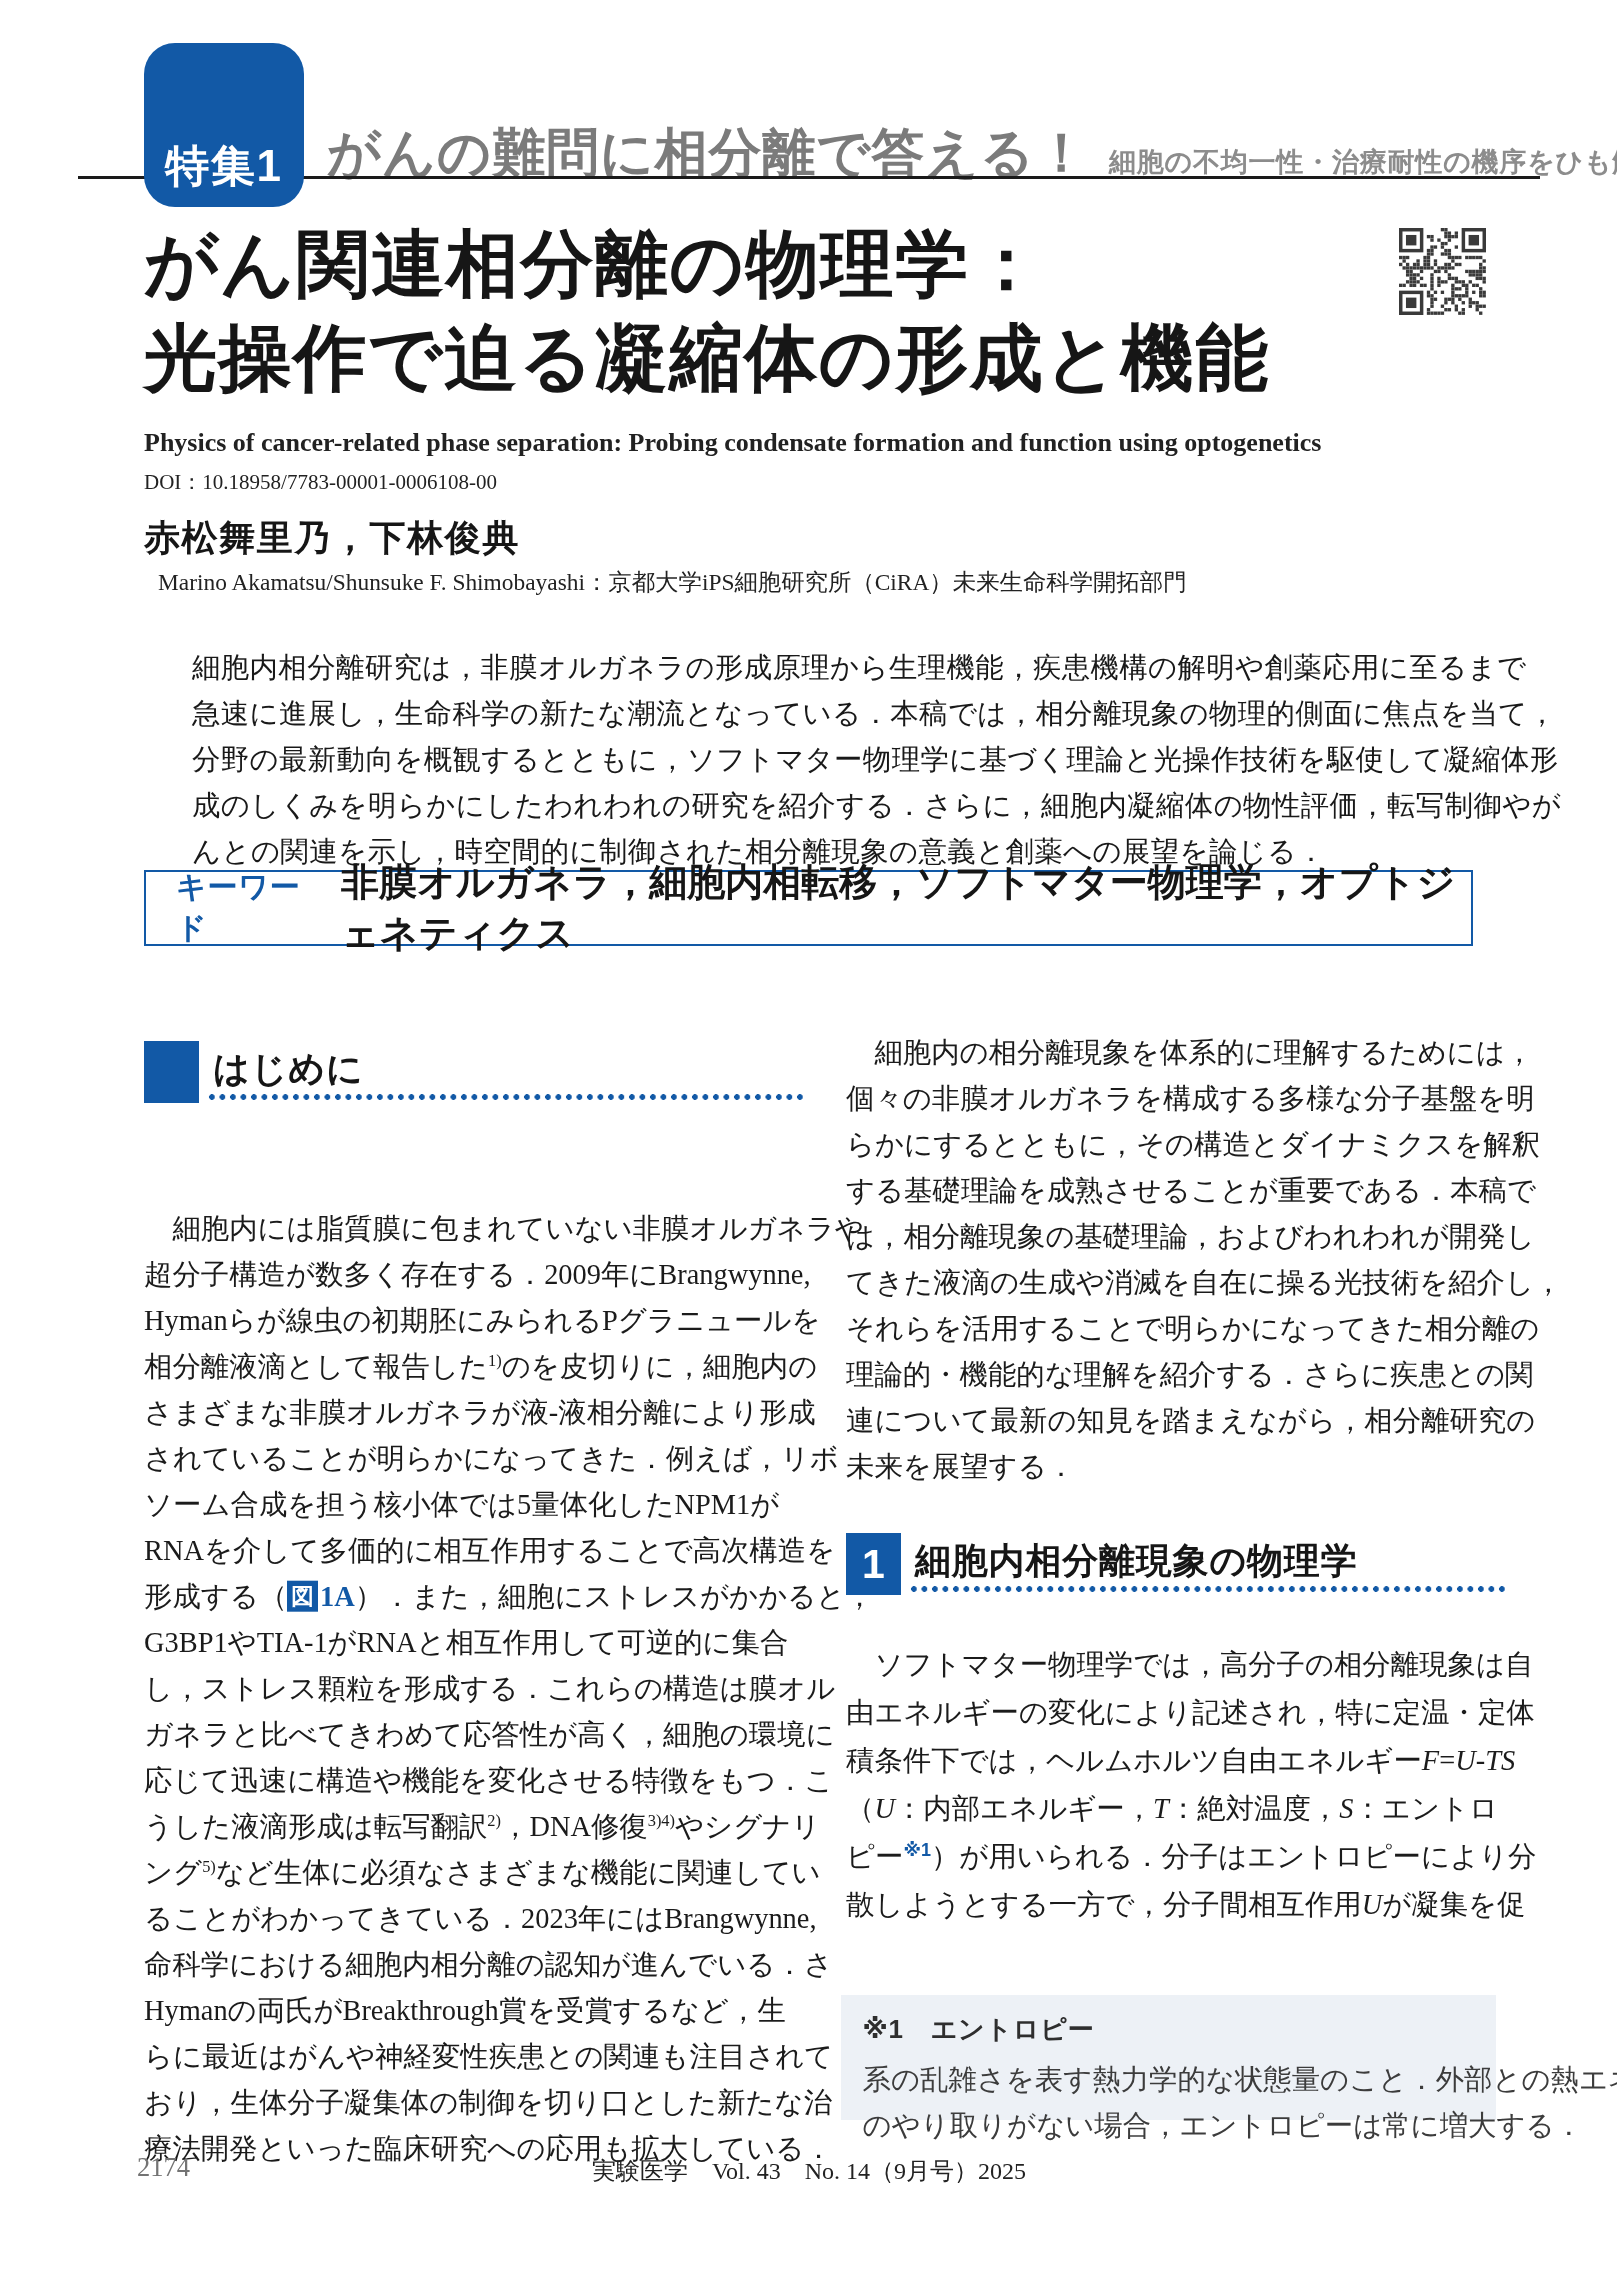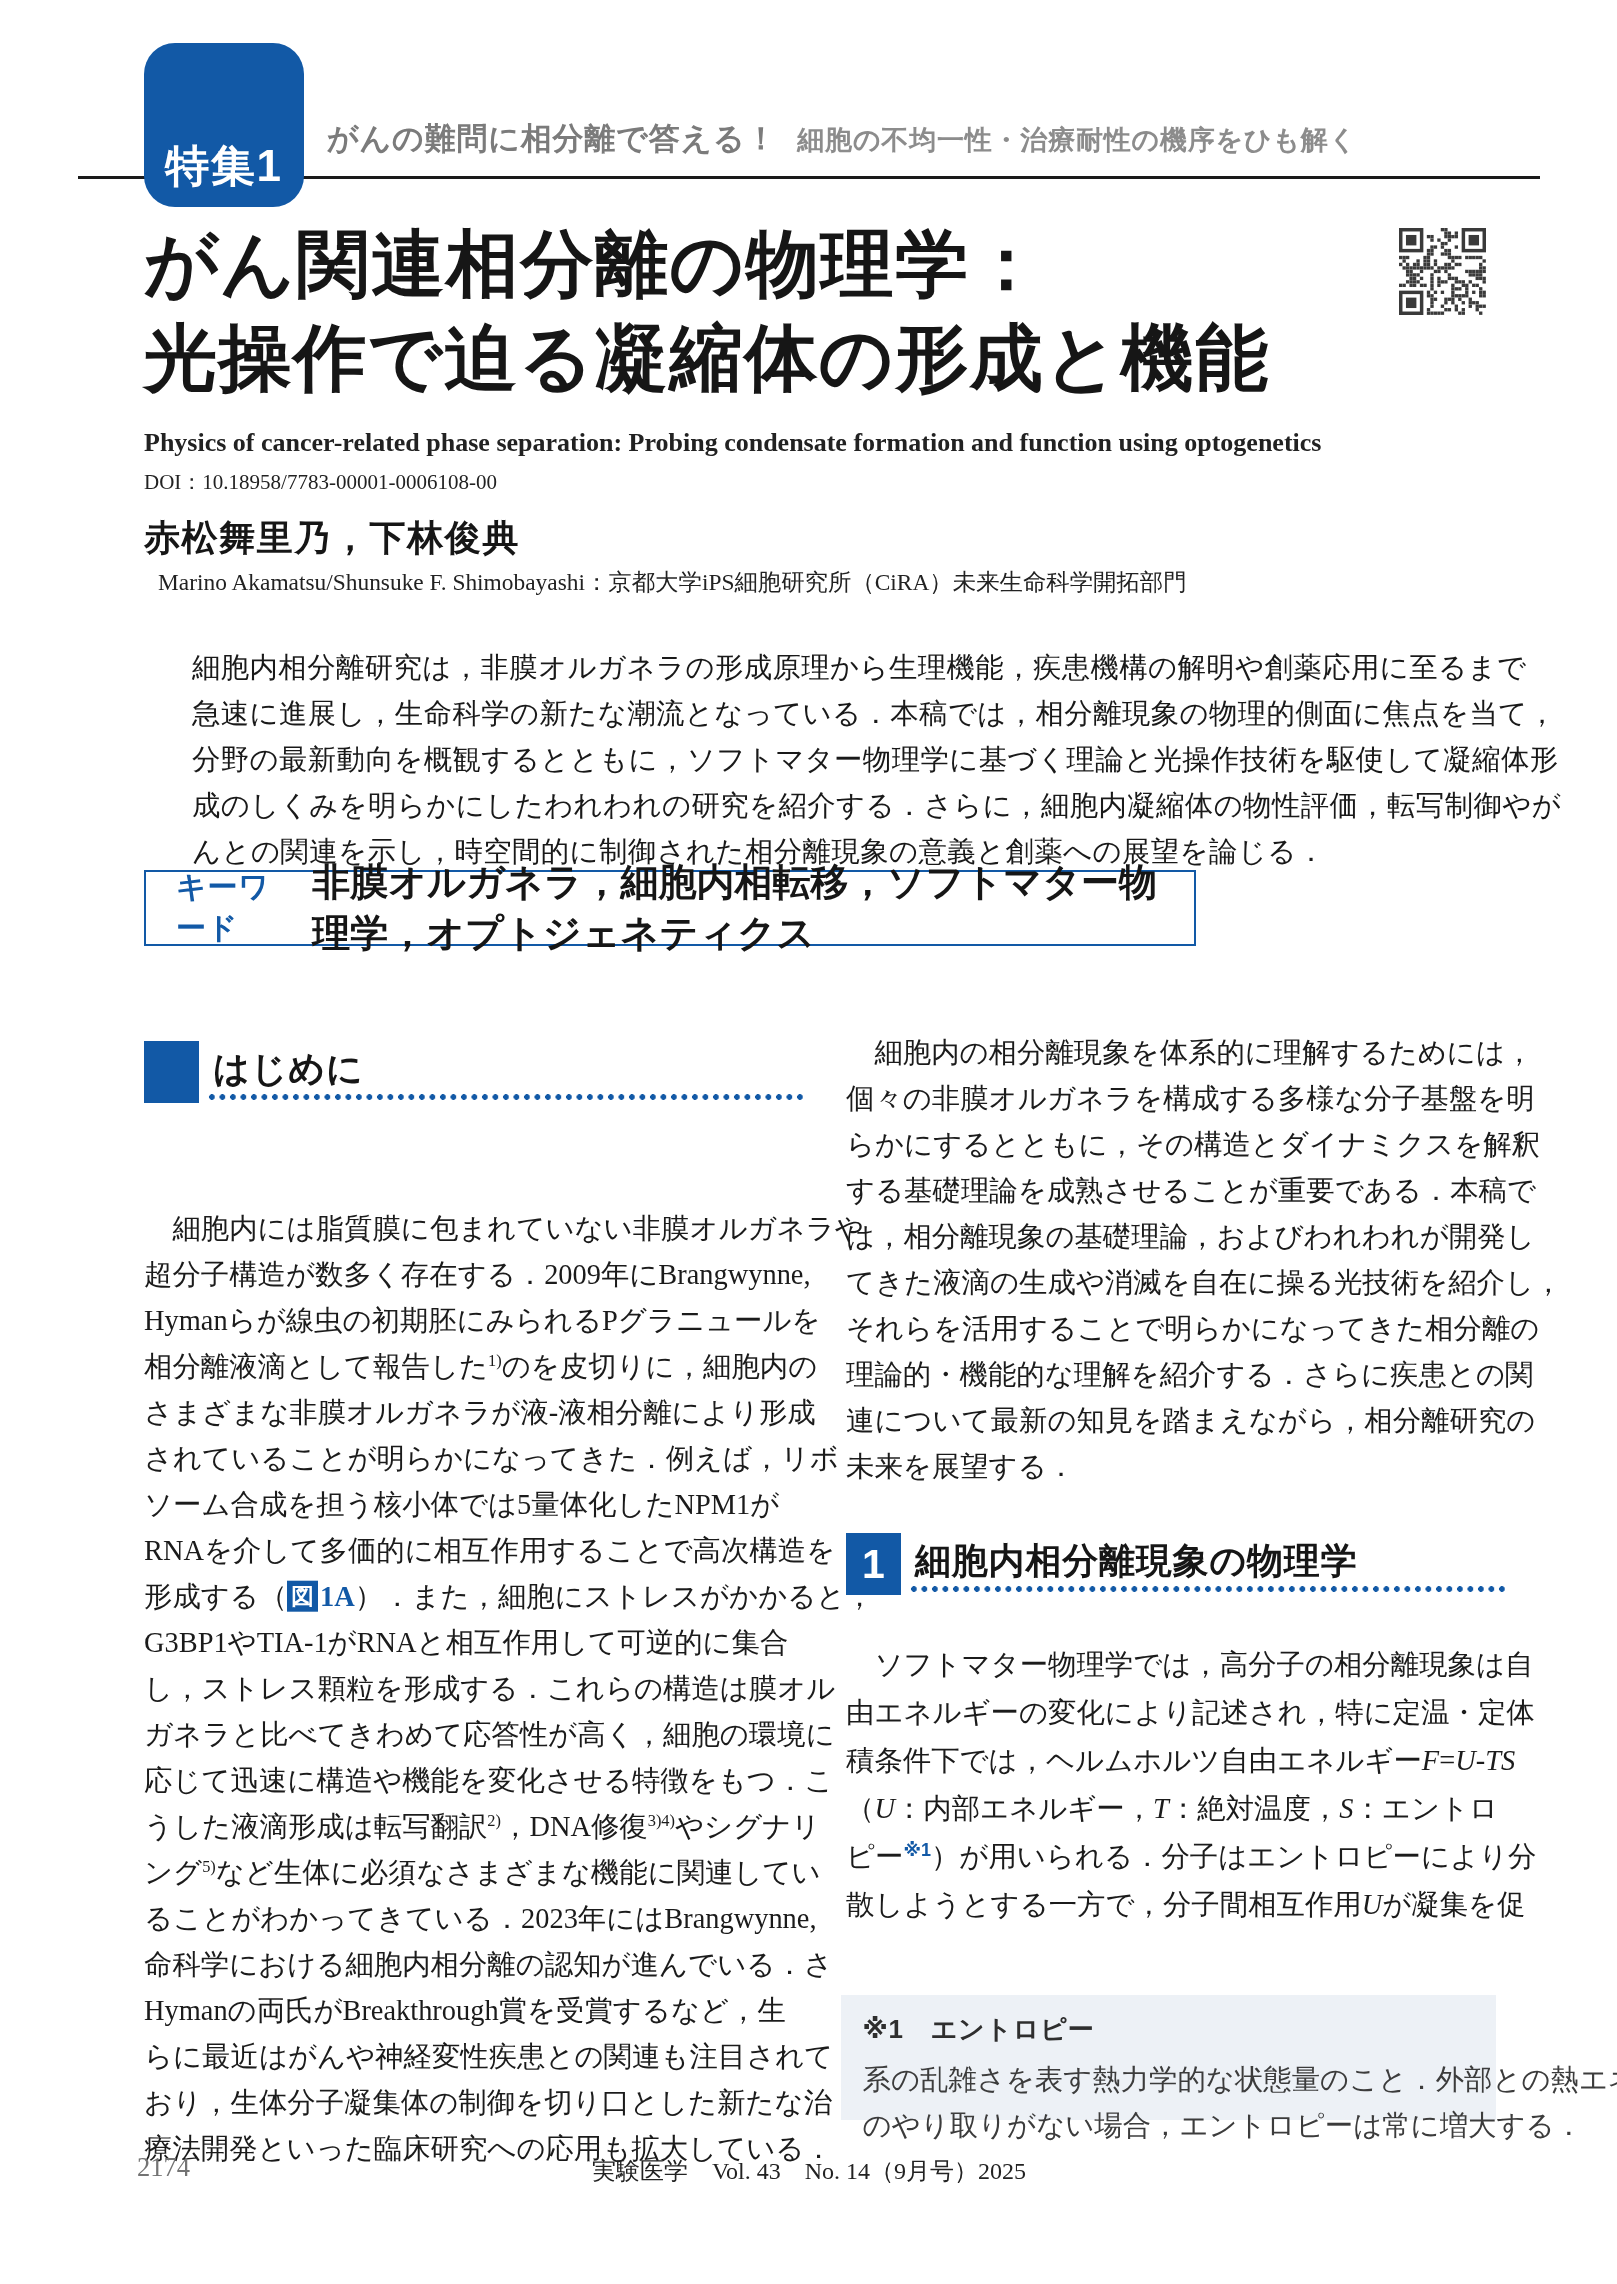--- a/index.html
+++ b/index.html
@@ -16,21 +16,21 @@
   
   .feature-badge{
     position:absolute;left:144px;top:43px;width:160px;height:164px;
     background:var(--blue);display:flex;align-items:flex-end;justify-content:center;
     padding-bottom:11px;box-sizing:border-box;z-index:3;border-radius:31px;
   }
   .feature-badge span{color:#fff;font-size:44px;font-weight:800;letter-spacing:1.6px;}
   .header-titles{
     position:absolute;left:327px;top:118px;display:flex;align-items:baseline;gap:20px;white-space:nowrap;
   }
-  .header-main{font-size:31px;font-weight:800;color:var(--gray);letter-spacing:0.8px;}
+  .header-main{font-size:53px;font-weight:800;color:var(--gray);letter-spacing:0.8px;}
   .header-sub{font-size:27px;font-weight:700;color:#8c8c8c;letter-spacing:0.8px;}
   .header-rule{position:absolute;left:78px;width:1462px;top:176px;height:3.1px;background:#1a1a1a;z-index:2;}
   
   .main-title{
     position:absolute;left:144px;top:217px;width:1216px;
     font-size:73px;line-height:94px;font-weight:900;color:#161616;letter-spacing:1.6px;
   }
   .qr{position:absolute;left:1399px;top:228px;width:87px;height:87px;}
   .title-en{
     position:absolute;left:144px;top:428px;width:1340px;
@@ -45,21 +45,21 @@
     position:absolute;left:144px;top:566px;
     font-family:"Liberation Serif","DejaVu Serif",serif;font-size:23.4px;color:#222;margin-left:14px;
   }
   
   .abstract{
     position:absolute;left:192px;top:644px;width:1259px;
     font-size:27px;line-height:44px;font-weight:500;color:#191919;letter-spacing:0.4px;
   }
   
   .keywords{
-    position:absolute;left:144px;top:870px;width:1052px;height:76px;
+    position:absolute;left:144px;top:870px;width:1329px;height:76px;
     border:2.3px solid var(--blue);box-sizing:border-box;
     display:flex;align-items:center;padding-left:30px;
   }
   .kw-label{color:var(--blue);font-weight:800;font-size:30px;letter-spacing:0.8px;}
   .kw-text{margin-left:34px;font-weight:700;font-size:38px;color:#161616;}
   
   .col{position:absolute;width:661px;
     font-family:"Liberation Serif","DejaVu Serif",serif;color:#1b1b1b;}
   .col-left{left:144px;top:1038px;}
   .col-right{left:846px;top:1030px;}

